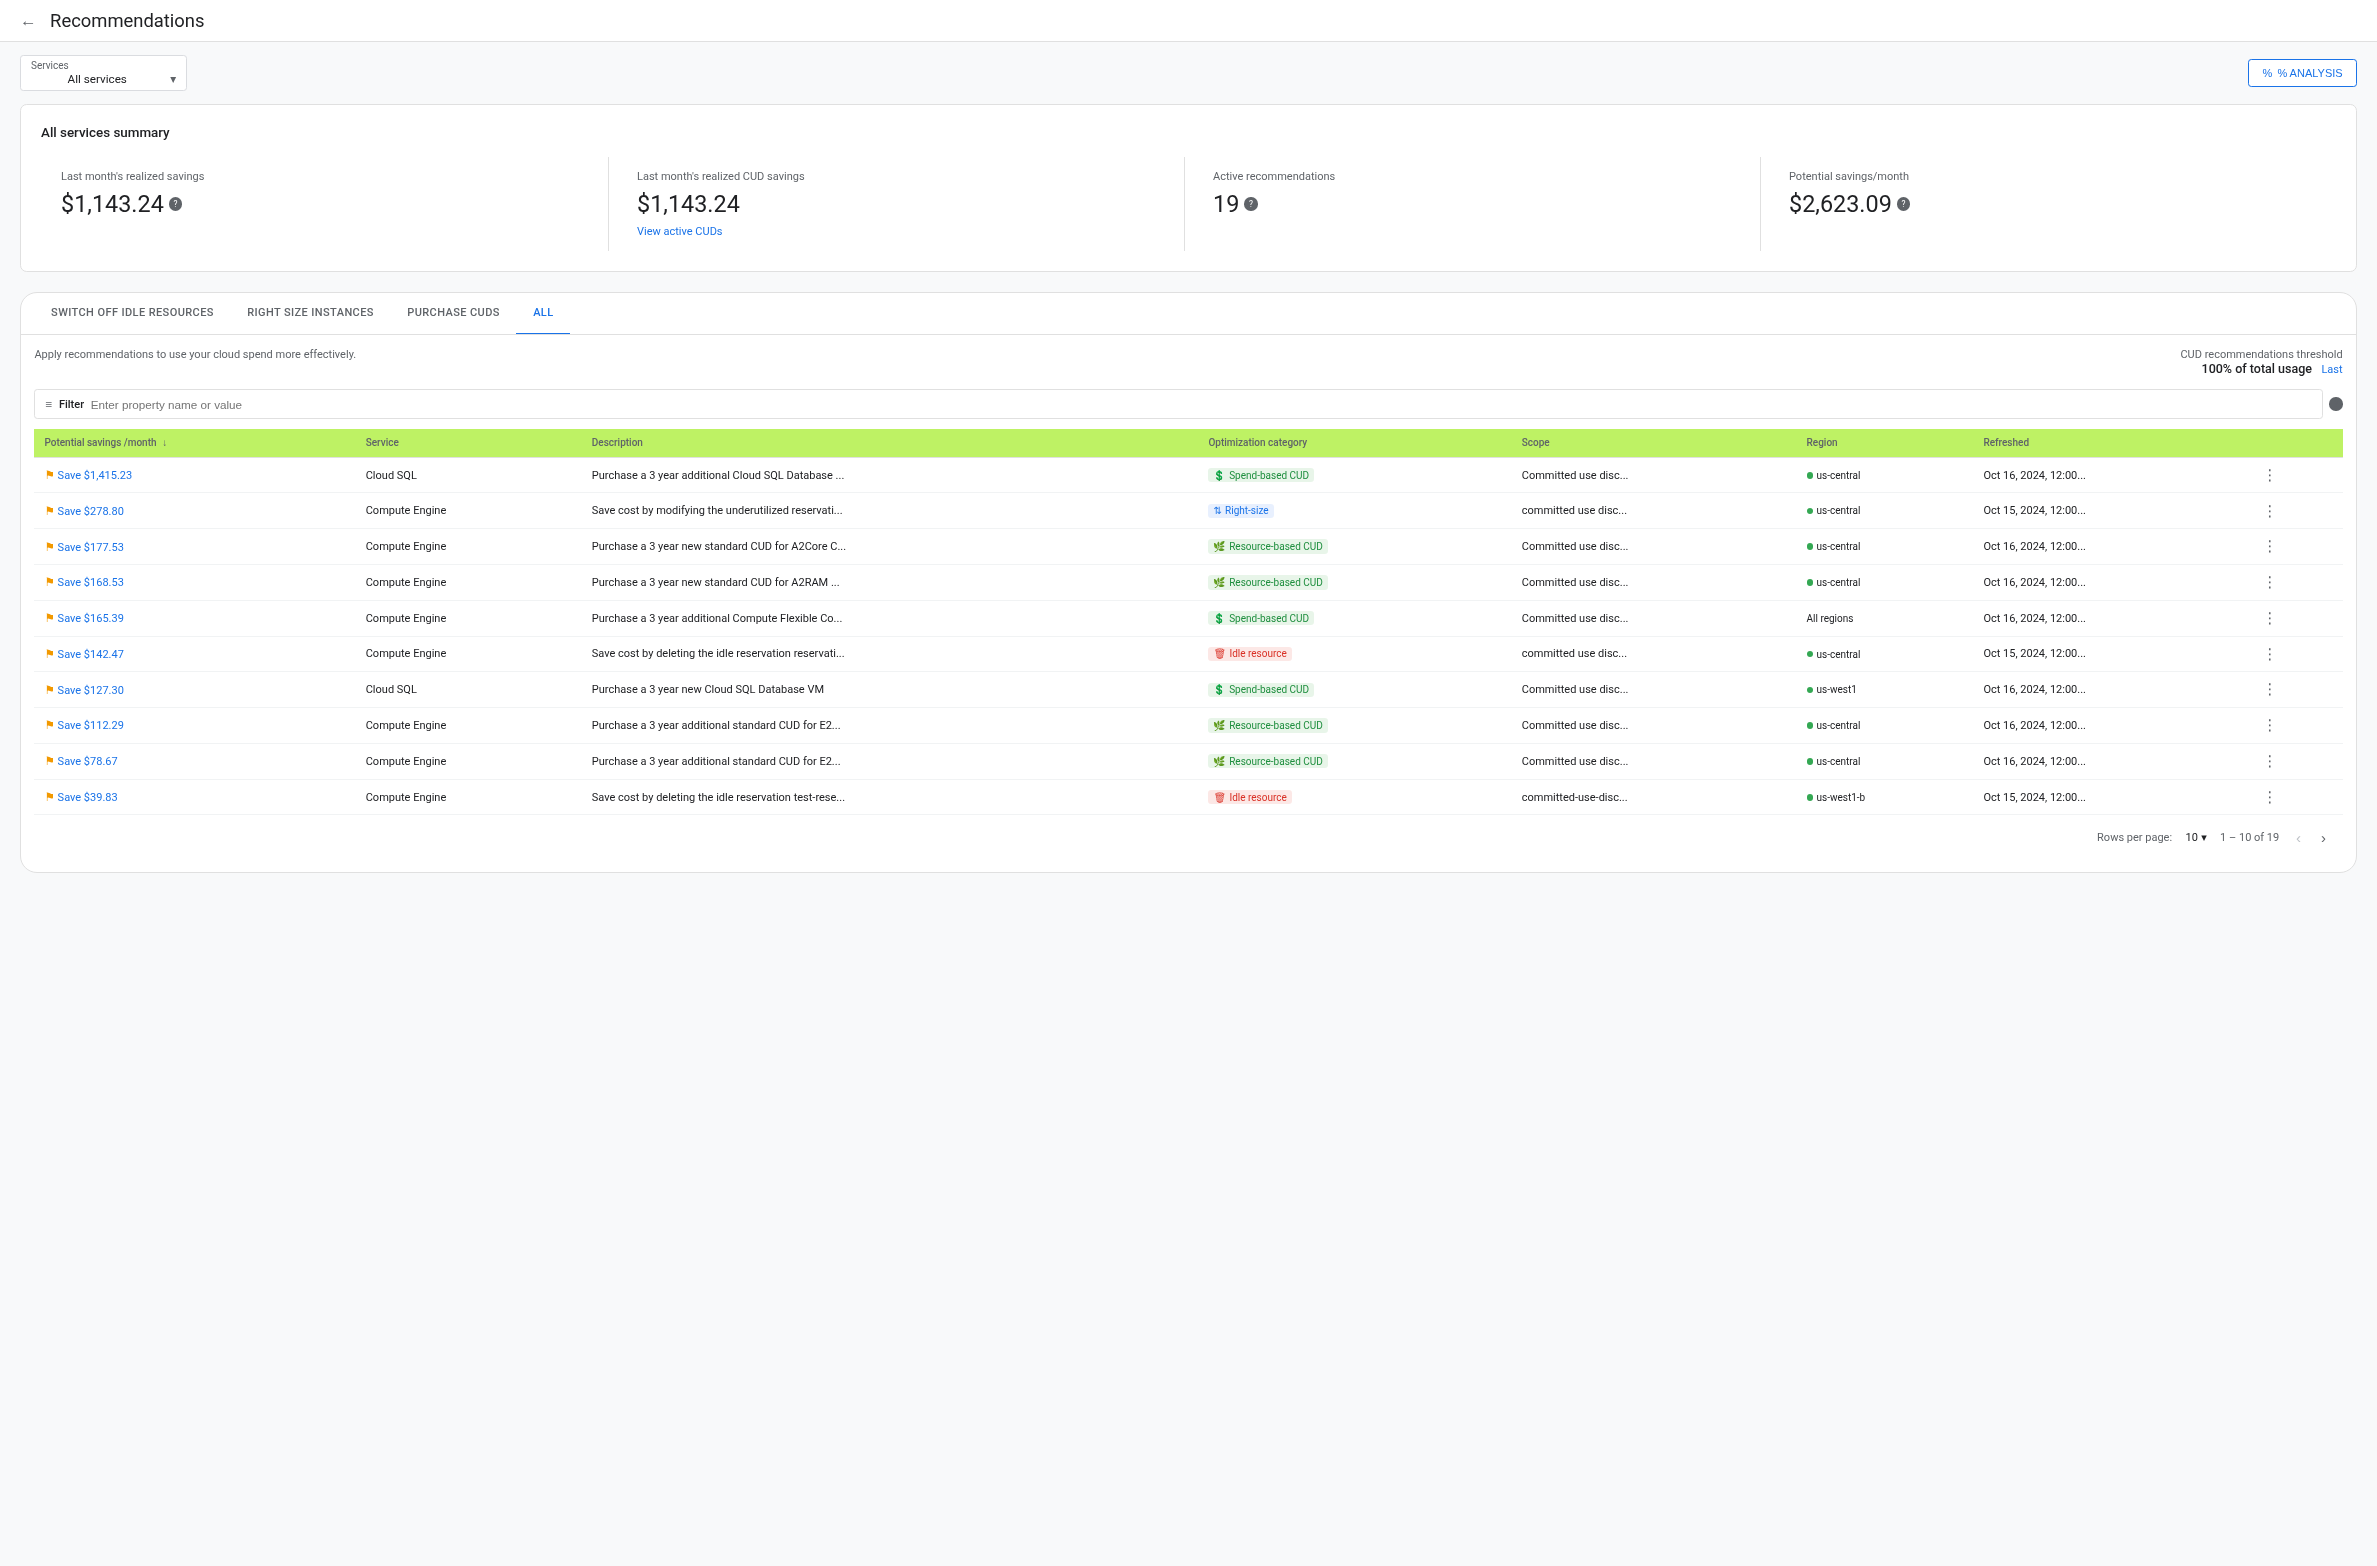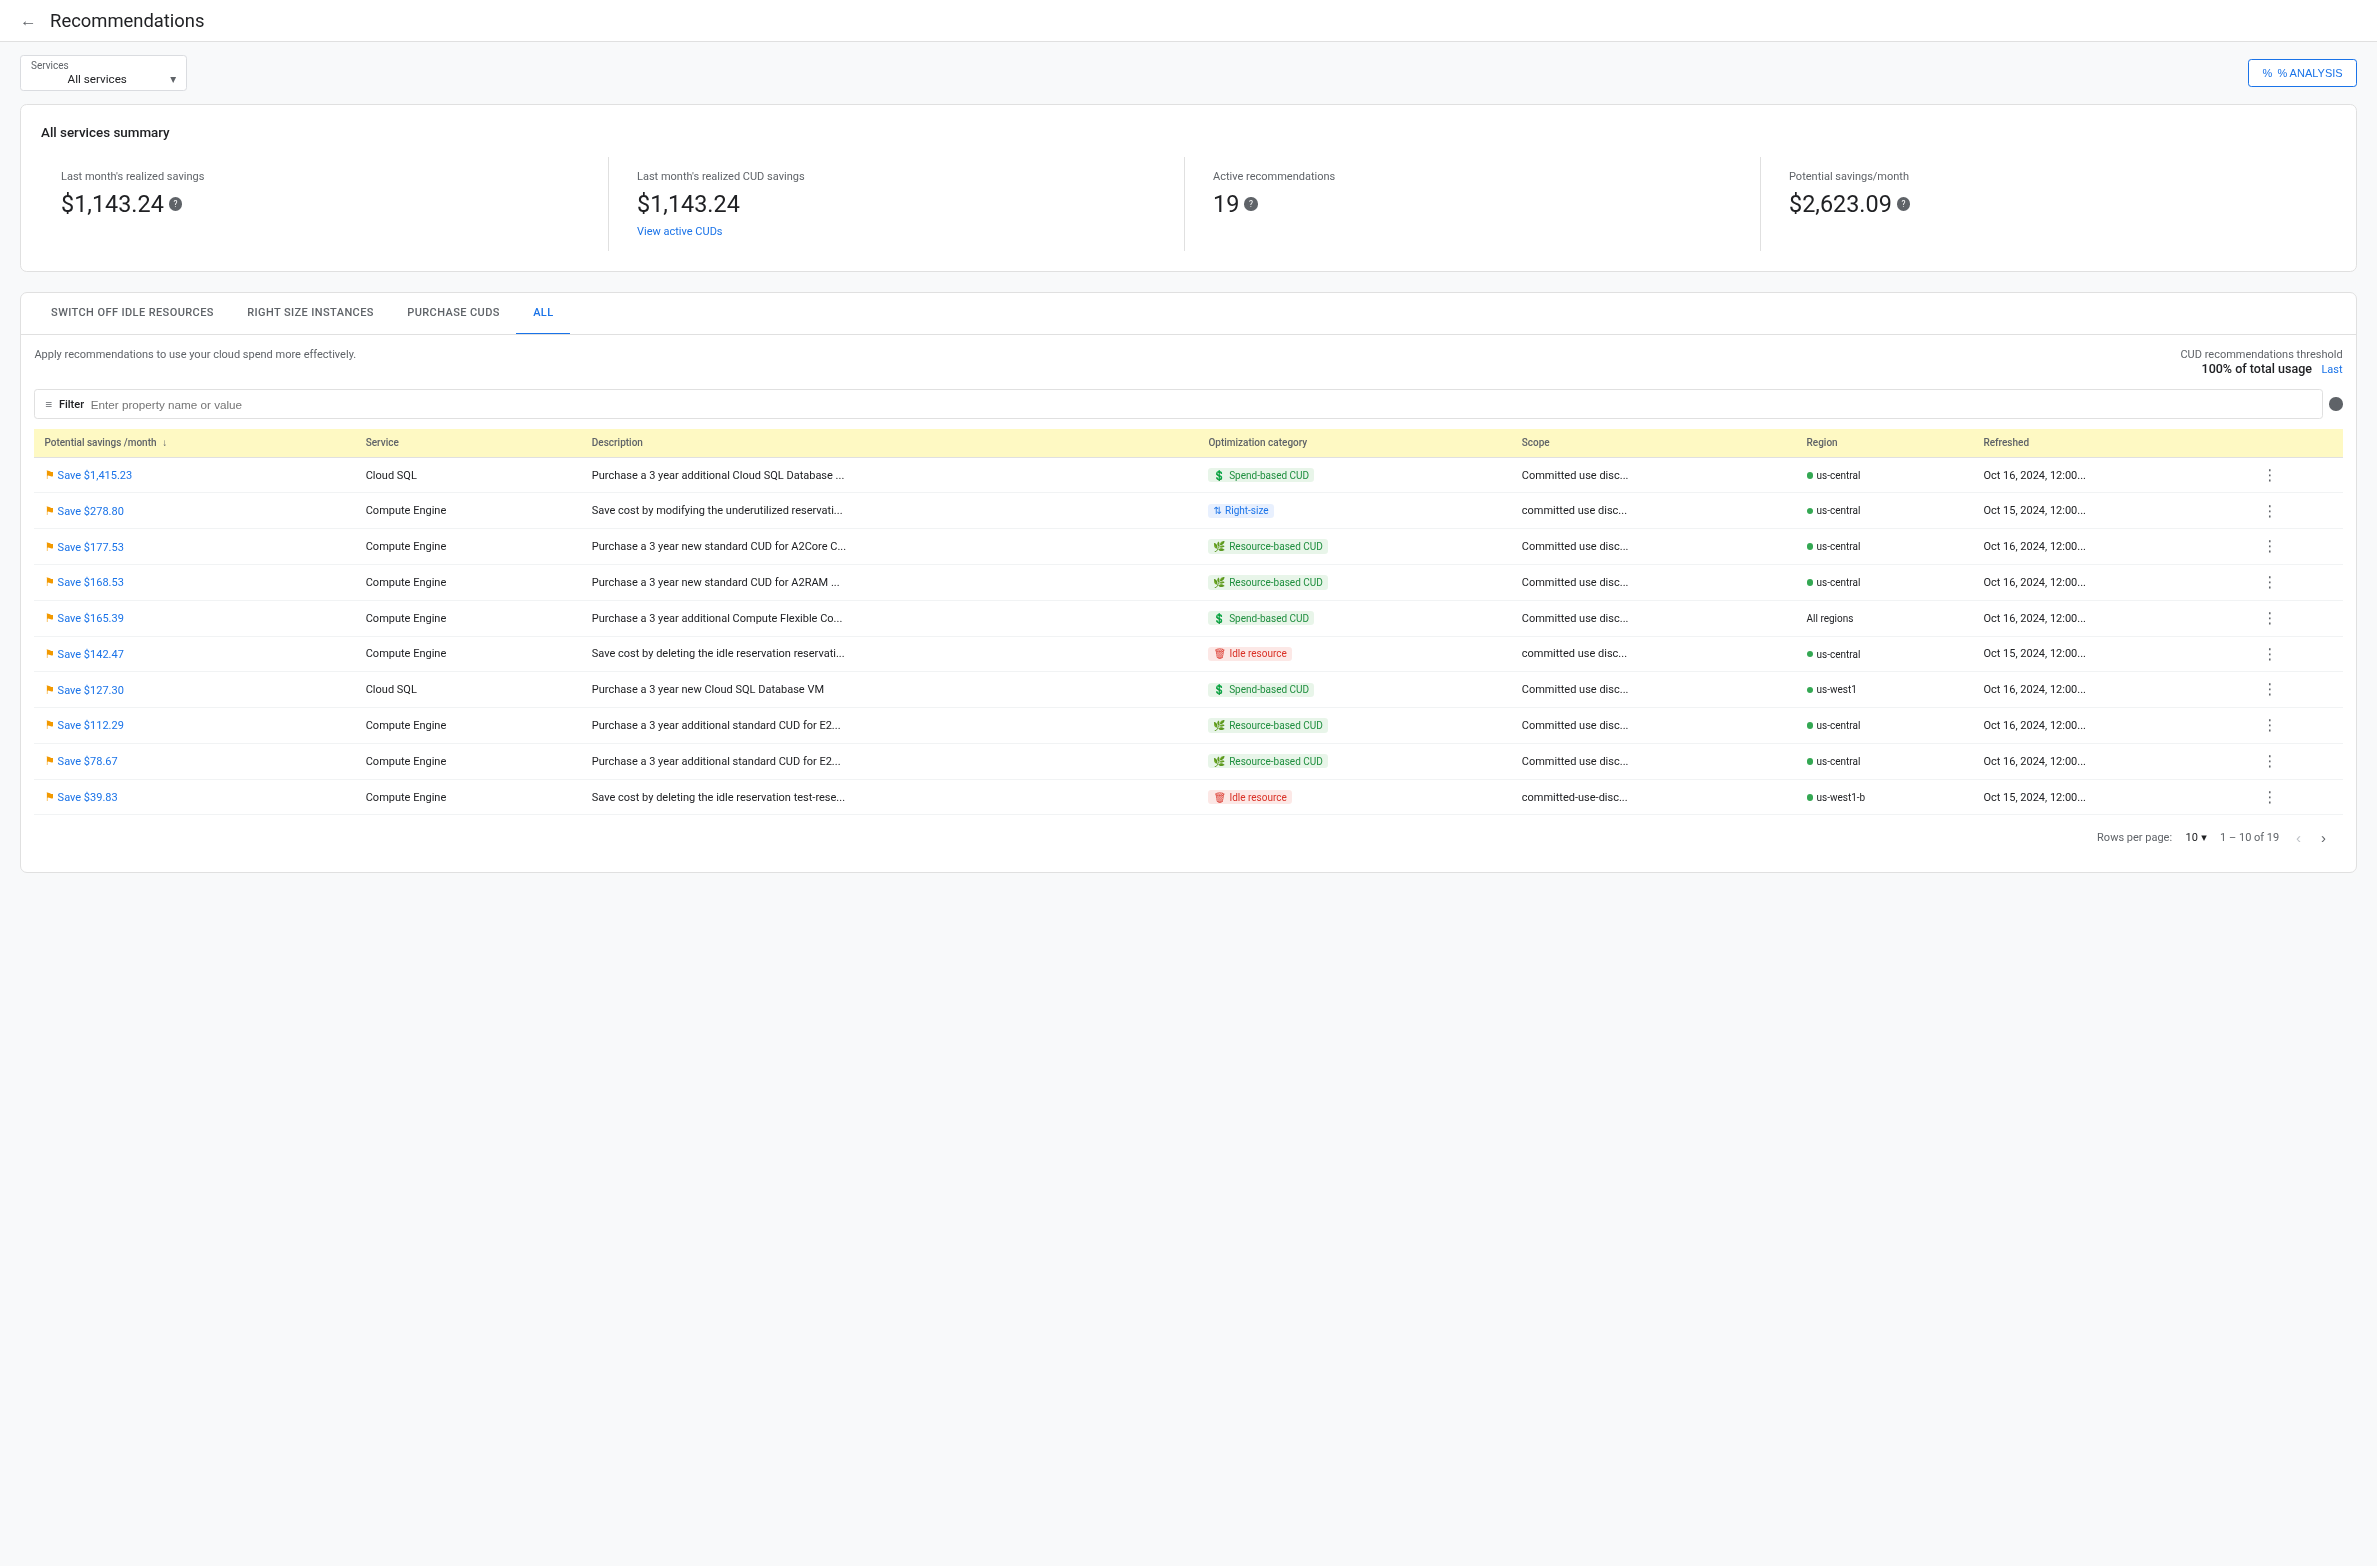--- a/index.html
+++ b/index.html
@@ -22,41 +22,41 @@
     .summary-section { background: #fff; border: 0.8px solid #e0e0e0; border-radius: 6.7px; padding: 20px; margin-bottom: 20px; }
     .summary-title { font-size: 13.4px; font-weight: 500; margin-bottom: 16.7px; }
     .summary-cards { display: flex; gap: 8px; }
     .summary-card { flex: 1; padding: 13.4px 20px; border-right: 0.8px solid #e0e0e0; }
     .summary-card:last-child { border-right: none; }
     .card-label { font-size: 11px; color: #5f6368; margin-bottom: 6.7px; }
     .card-value { font-size: 23.4px; font-weight: 400; color: #202124; display: flex; align-items: center; gap: 5px; }
     .card-link { color: #1a73e8; font-size: 11px; text-decoration: none; margin-top: 6.7px; display: block; }
     .help-icon { display: inline-flex; align-items: center; justify-content: center; width: 13.4px; height: 13.4px; border-radius: 50%; background: #5f6368; color: #fff; font-size: 8.4px; cursor: pointer; }
     
-    .tabs-section { background: #fff; border: 0.8px solid #e0e0e0; border-radius: 7px; }
+    .tabs-section { background: #fff; border: 0.8px solid #e0e0e0; border-radius: 17px; }
     .tabs-bar { display: flex; border-bottom: 0.8px solid #e0e0e0; padding: 0 13.4px; }
     .tab { padding: 13.4px 16.7px; font-size: 11px; font-weight: 500; color: #5f6368; cursor: pointer; border-bottom: 1.7px solid transparent; text-transform: uppercase; letter-spacing: 0.4px; }
     .tab.active { color: #1a73e8; border-bottom-color: #1a73e8; }
     
     .tab-content { padding: 13.4px; }
     .apply-text { font-size: 11px; color: #5f6368; }
     .cud-threshold { text-align: right; font-size: 11px; }
     .cud-threshold-label { color: #5f6368; }
     .cud-threshold-value { font-size: 12.5px; font-weight: 500; }
     .cud-edit { color: #1a73e8; cursor: pointer; margin-left: 6.7px; }
     .top-content-row { display: flex; align-items: flex-start; justify-content: space-between; margin-bottom: 13.4px; }
     
     .filter-bar { display: flex; align-items: center; gap: 6.7px; border: 0.8px solid #e0e0e0; border-radius: 3.3px; padding: 6.7px 10px; margin-bottom: 0; }
     .filter-icon { color: #5f6368; font-size: 11.7px; }
     .filter-input { border: none; outline: none; font-size: 11.7px; color: #5f6368; flex: 1; background: transparent; }
     .filter-row { display: flex; align-items: center; gap: 6.7px; margin-bottom: 10px; }
     .filter-help { color: #5f6368; cursor: pointer; margin-left: auto; }
     
     .table { width: 100%; border-collapse: collapse; }
-    .table th { text-align: left; padding: 8.4px 10px; font-size: 10px; font-weight: 500; color: #5f6368; border-bottom: 0.8px solid #e0e0e0; background: #fef9c3; white-space: nowrap; }
+    .table th { text-align: left; padding: 8.4px 10px; font-size: 10px; font-weight: 500; color: #5f6368; border-bottom: 0.8px solid #e0e0e0; background: #bef264; white-space: nowrap; }
     .table td { padding: 8.4px 10px; font-size: 11px; color: #202124; border-bottom: 0.8px solid #f1f3f4; vertical-align: middle; }
     
     .sort-icon { display: inline-block; margin-left: 3.3px; color: #5f6368; }
     .flag-icon { color: #f29900; font-size: 11.7px; }
     .save-link { color: #1a73e8; text-decoration: none; }
     
     .opt-badge { display: inline-flex; align-items: center; gap: 3.3px; font-size: 10px; padding: 1.7px 5px; border-radius: 3.3px; }
     .opt-spend { background: #e8f5e9; color: #1e8e3e; }
     .opt-rightsize { background: #e8f0fe; color: #1a73e8; }
     .opt-resource { background: #e8f5e9; color: #1e8e3e; }

